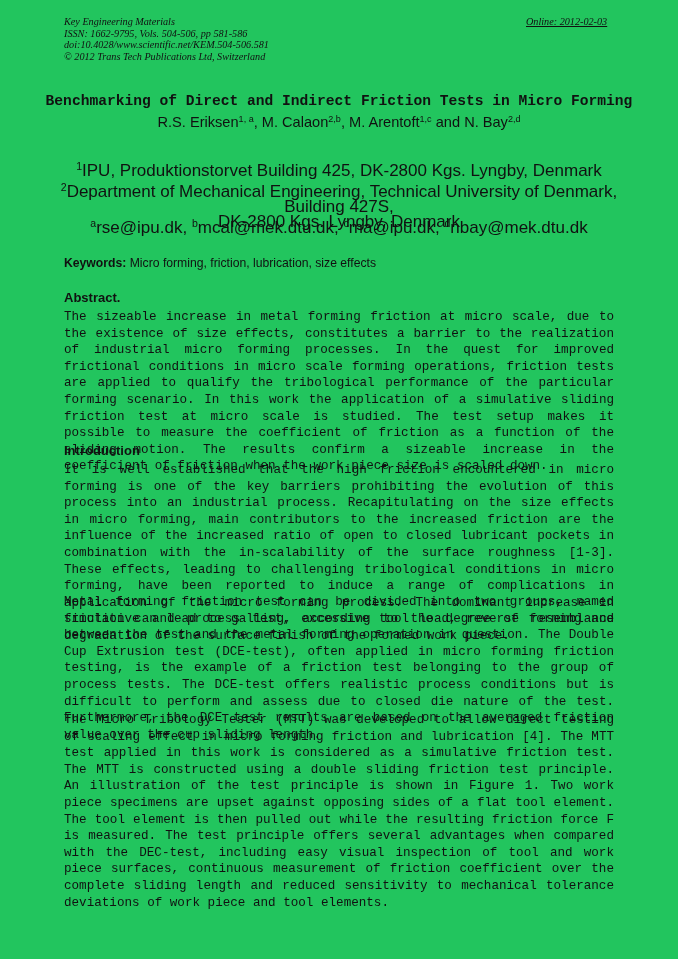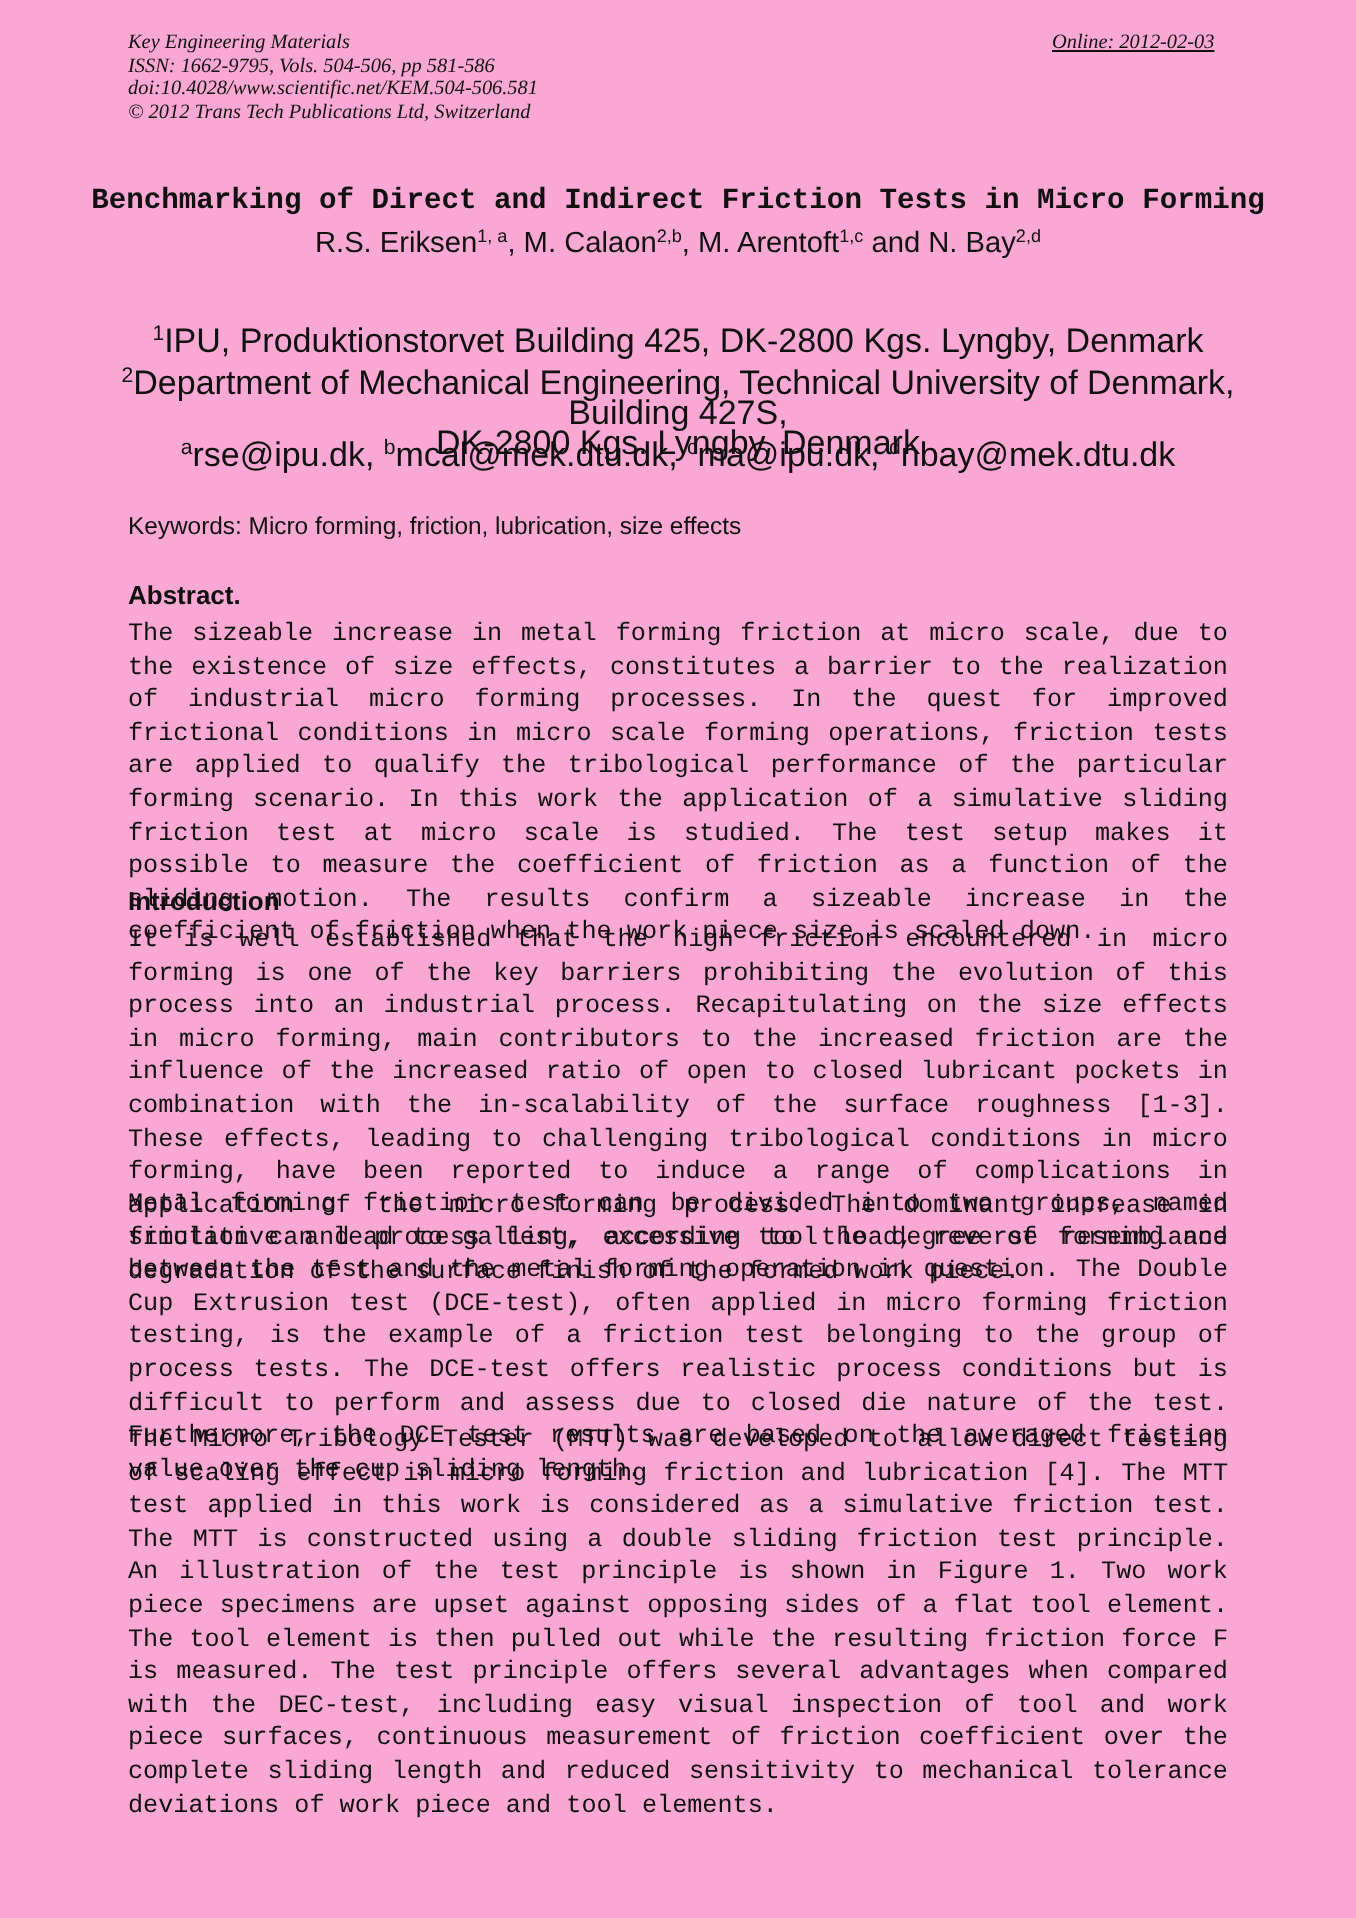--- a/index.html
+++ b/index.html
@@ -1,29 +1,29 @@
 <!DOCTYPE html>
 <html><head>
   <meta charset="utf-8">
   <style>
     html, body { margin: 0; padding: 0; background: #ffffff; }
     body { width: 678px; height: 959px; position: relative; overflow: hidden; color: #111; }
-    .page { position: absolute; left: 0; top: 0; width: 678px; height: 959px; background: #f9a8d4; }
+    .page { position: absolute; left: 0; top: 0; width: 678px; height: 959px; background: #22c55e; }
     .hdr-left { position: absolute; left: 64px; top: 16px; font-family: "Liberation Serif", serif; font-style: italic; font-size: 10.2px; line-height: 11.6px; color: #111; }
     .hdr-left div { white-space: nowrap; }
     .hdr-right { position: absolute; left: 526px; top: 16px; font-family: "Liberation Serif", serif; font-style: italic; font-size: 10.2px; line-height: 11.6px; white-space: nowrap; text-decoration: underline; }
     .title { position: absolute; left: 40px; width: 598px; top: 92px; text-align: center; font-family: Liberation Mono, monospace; font-weight: bold; font-size: 14.6px; line-height: 18px; white-space: nowrap; }
     .authors { position: absolute; left: 40px; width: 598px; top: 113px; text-align: center; font-family: "Liberation Sans", sans-serif; font-size: 14.6px; line-height: 18px; white-space: nowrap; }
     sup { font-size: 62%; vertical-align: 0; position: relative; top: -0.55em; line-height: 0; }
     .aff { position: absolute; left: 40px; width: 598px; text-align: center; font-family: "Liberation Sans", sans-serif; font-size: 17px; line-height: 15px; }
     .aff1 { top: 163px; }
     .aff2 { top: 184px; }
     .emails { top: 220px; text-align: center; }
     .keywords { position: absolute; left: 64px; top: 256px; font-family: "Liberation Sans", sans-serif; font-size: 12.2px; line-height: 15px; white-space: nowrap; }
-    .keywords b { font-weight: normal; }
+    .keywords b { font-weight: bold; }
     .section-head { position: absolute; left: 64px; font-family: Liberation Sans, sans-serif; font-weight: bold; font-size: 13px; line-height: 16px; }
     .abs-head { top: 290px; }
     .intro-head { top: 443px; }
     .para { position: absolute; left: 64px; width: 550px; font-family: Liberation Mono, monospace; font-size: 12.6px; line-height: 16.6px; text-align: justify; }
     .p-abs { top: 309px; }
     .p-intro1 { top: 462px; }
     .p-intro2 { top: 594px; }
     .p-intro3 { top: 712px; }
   </style>
 </head>

